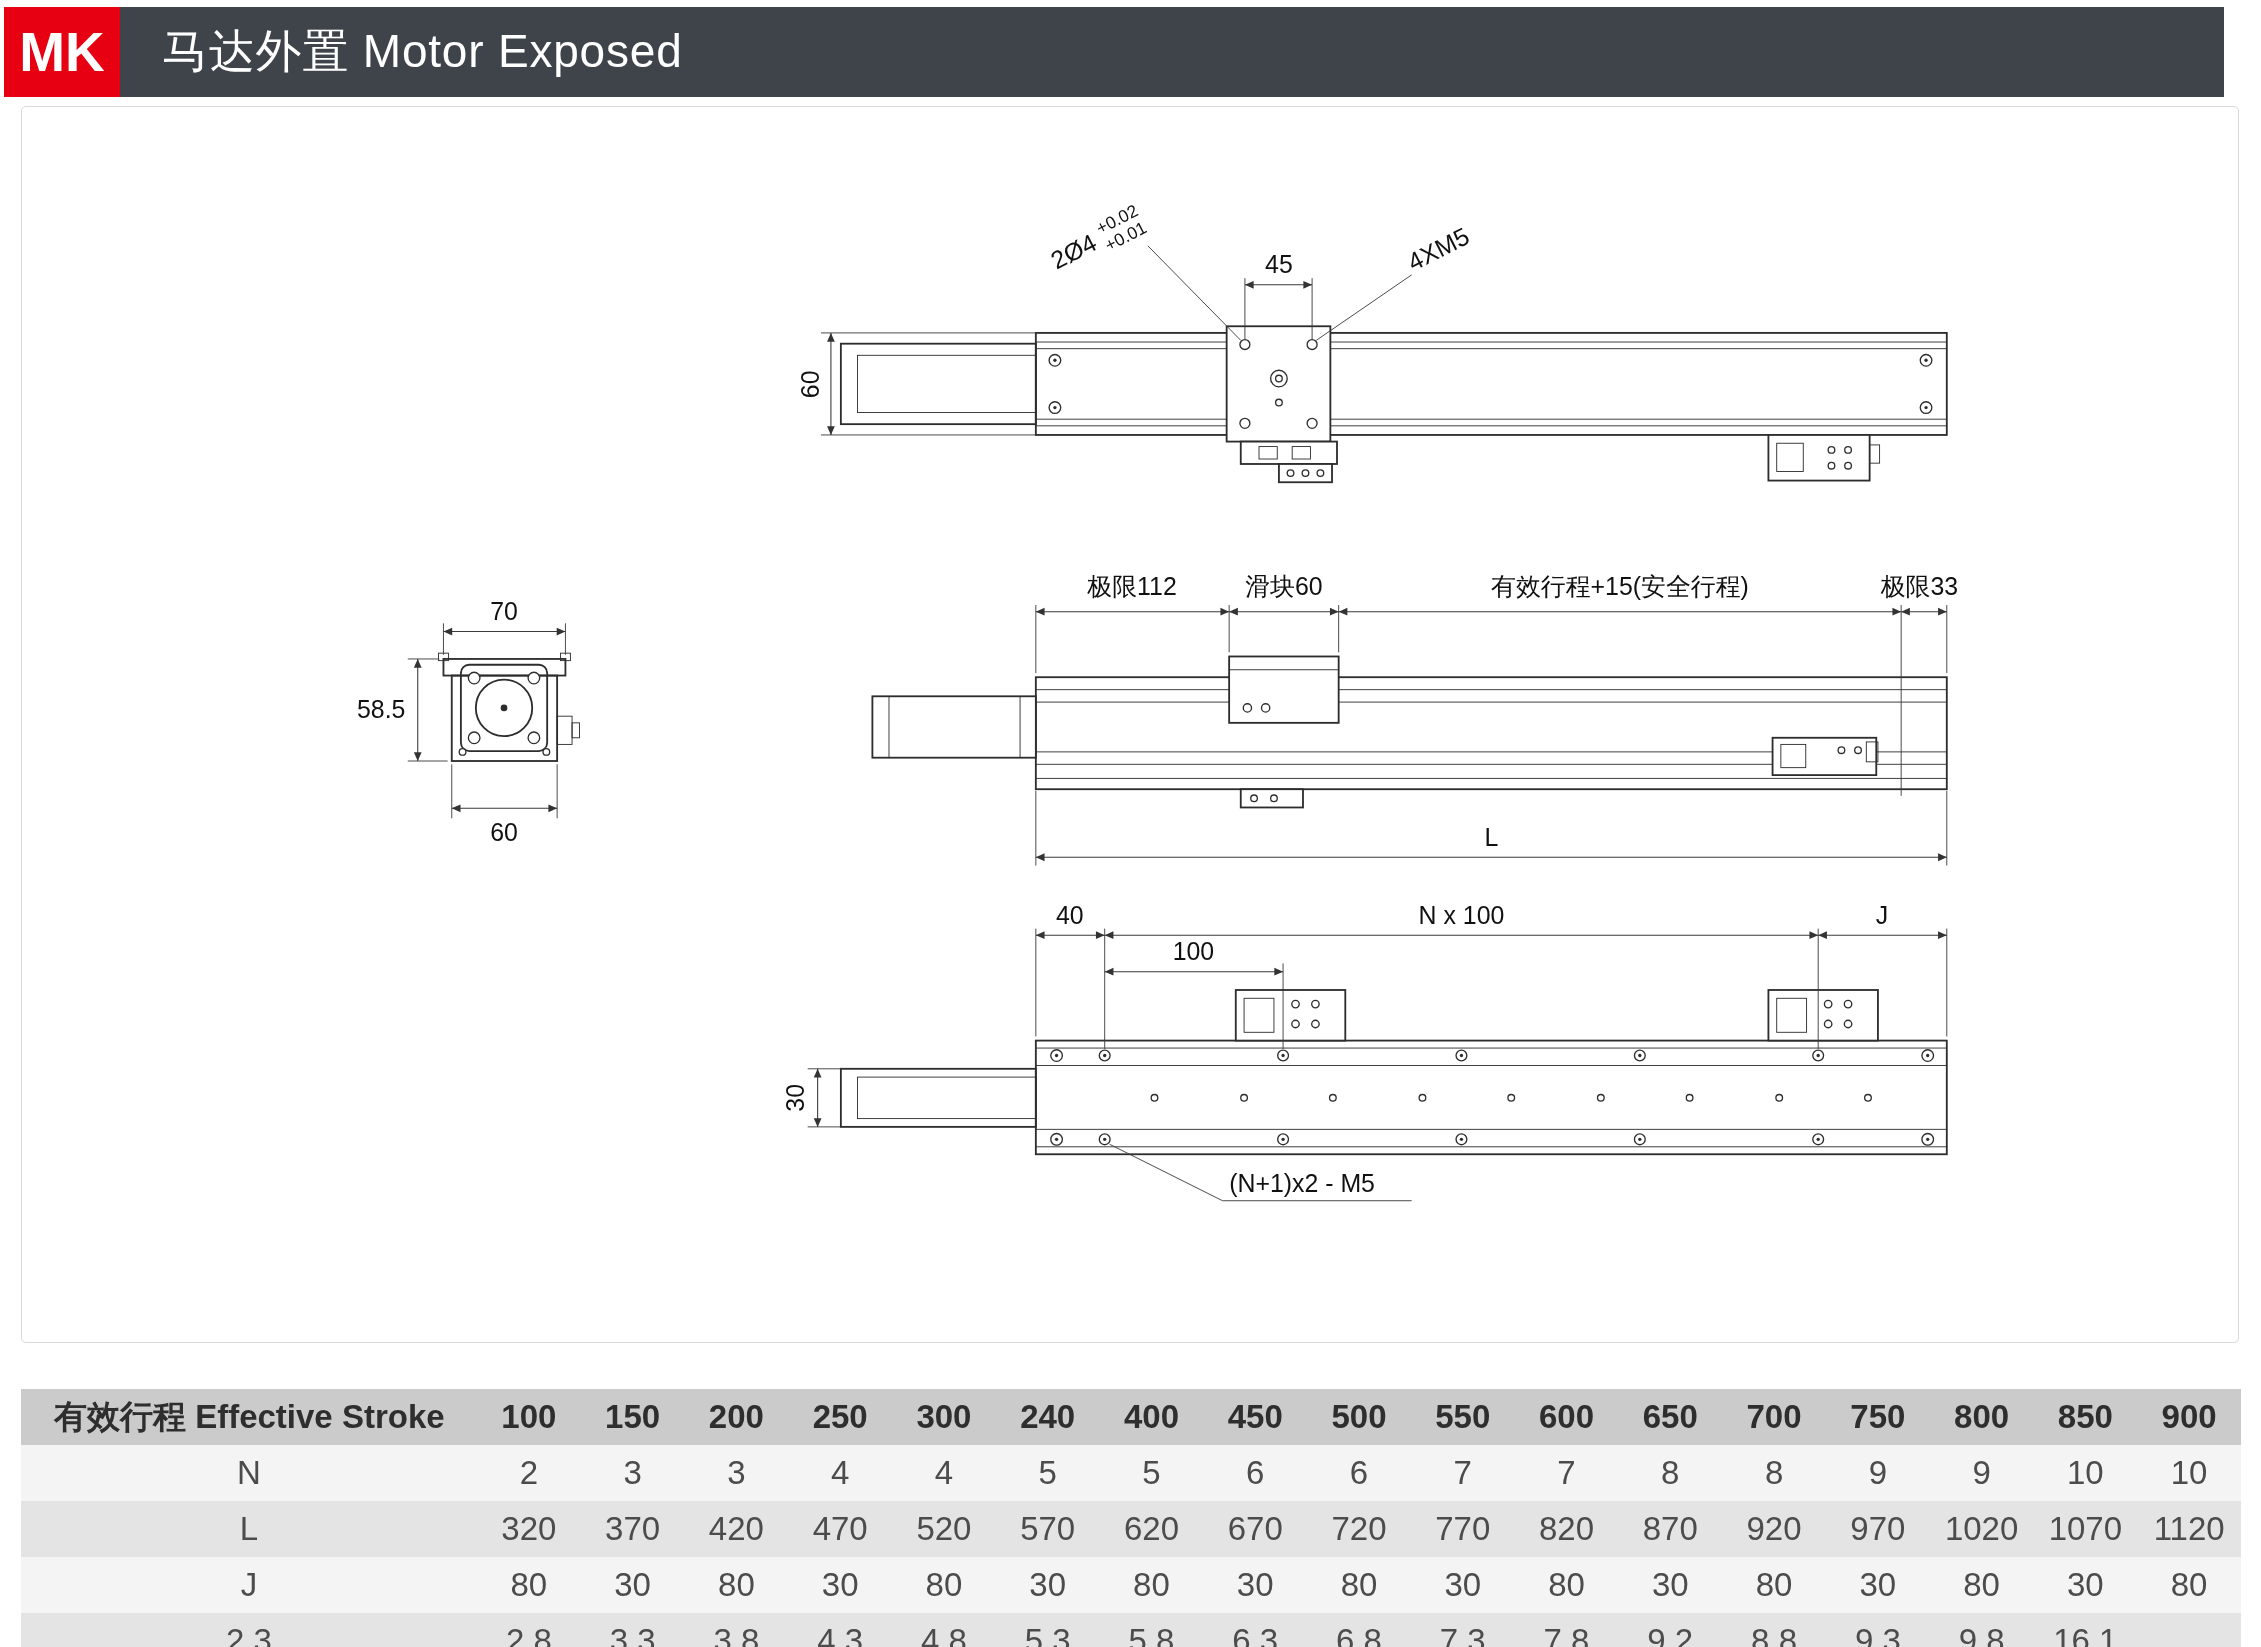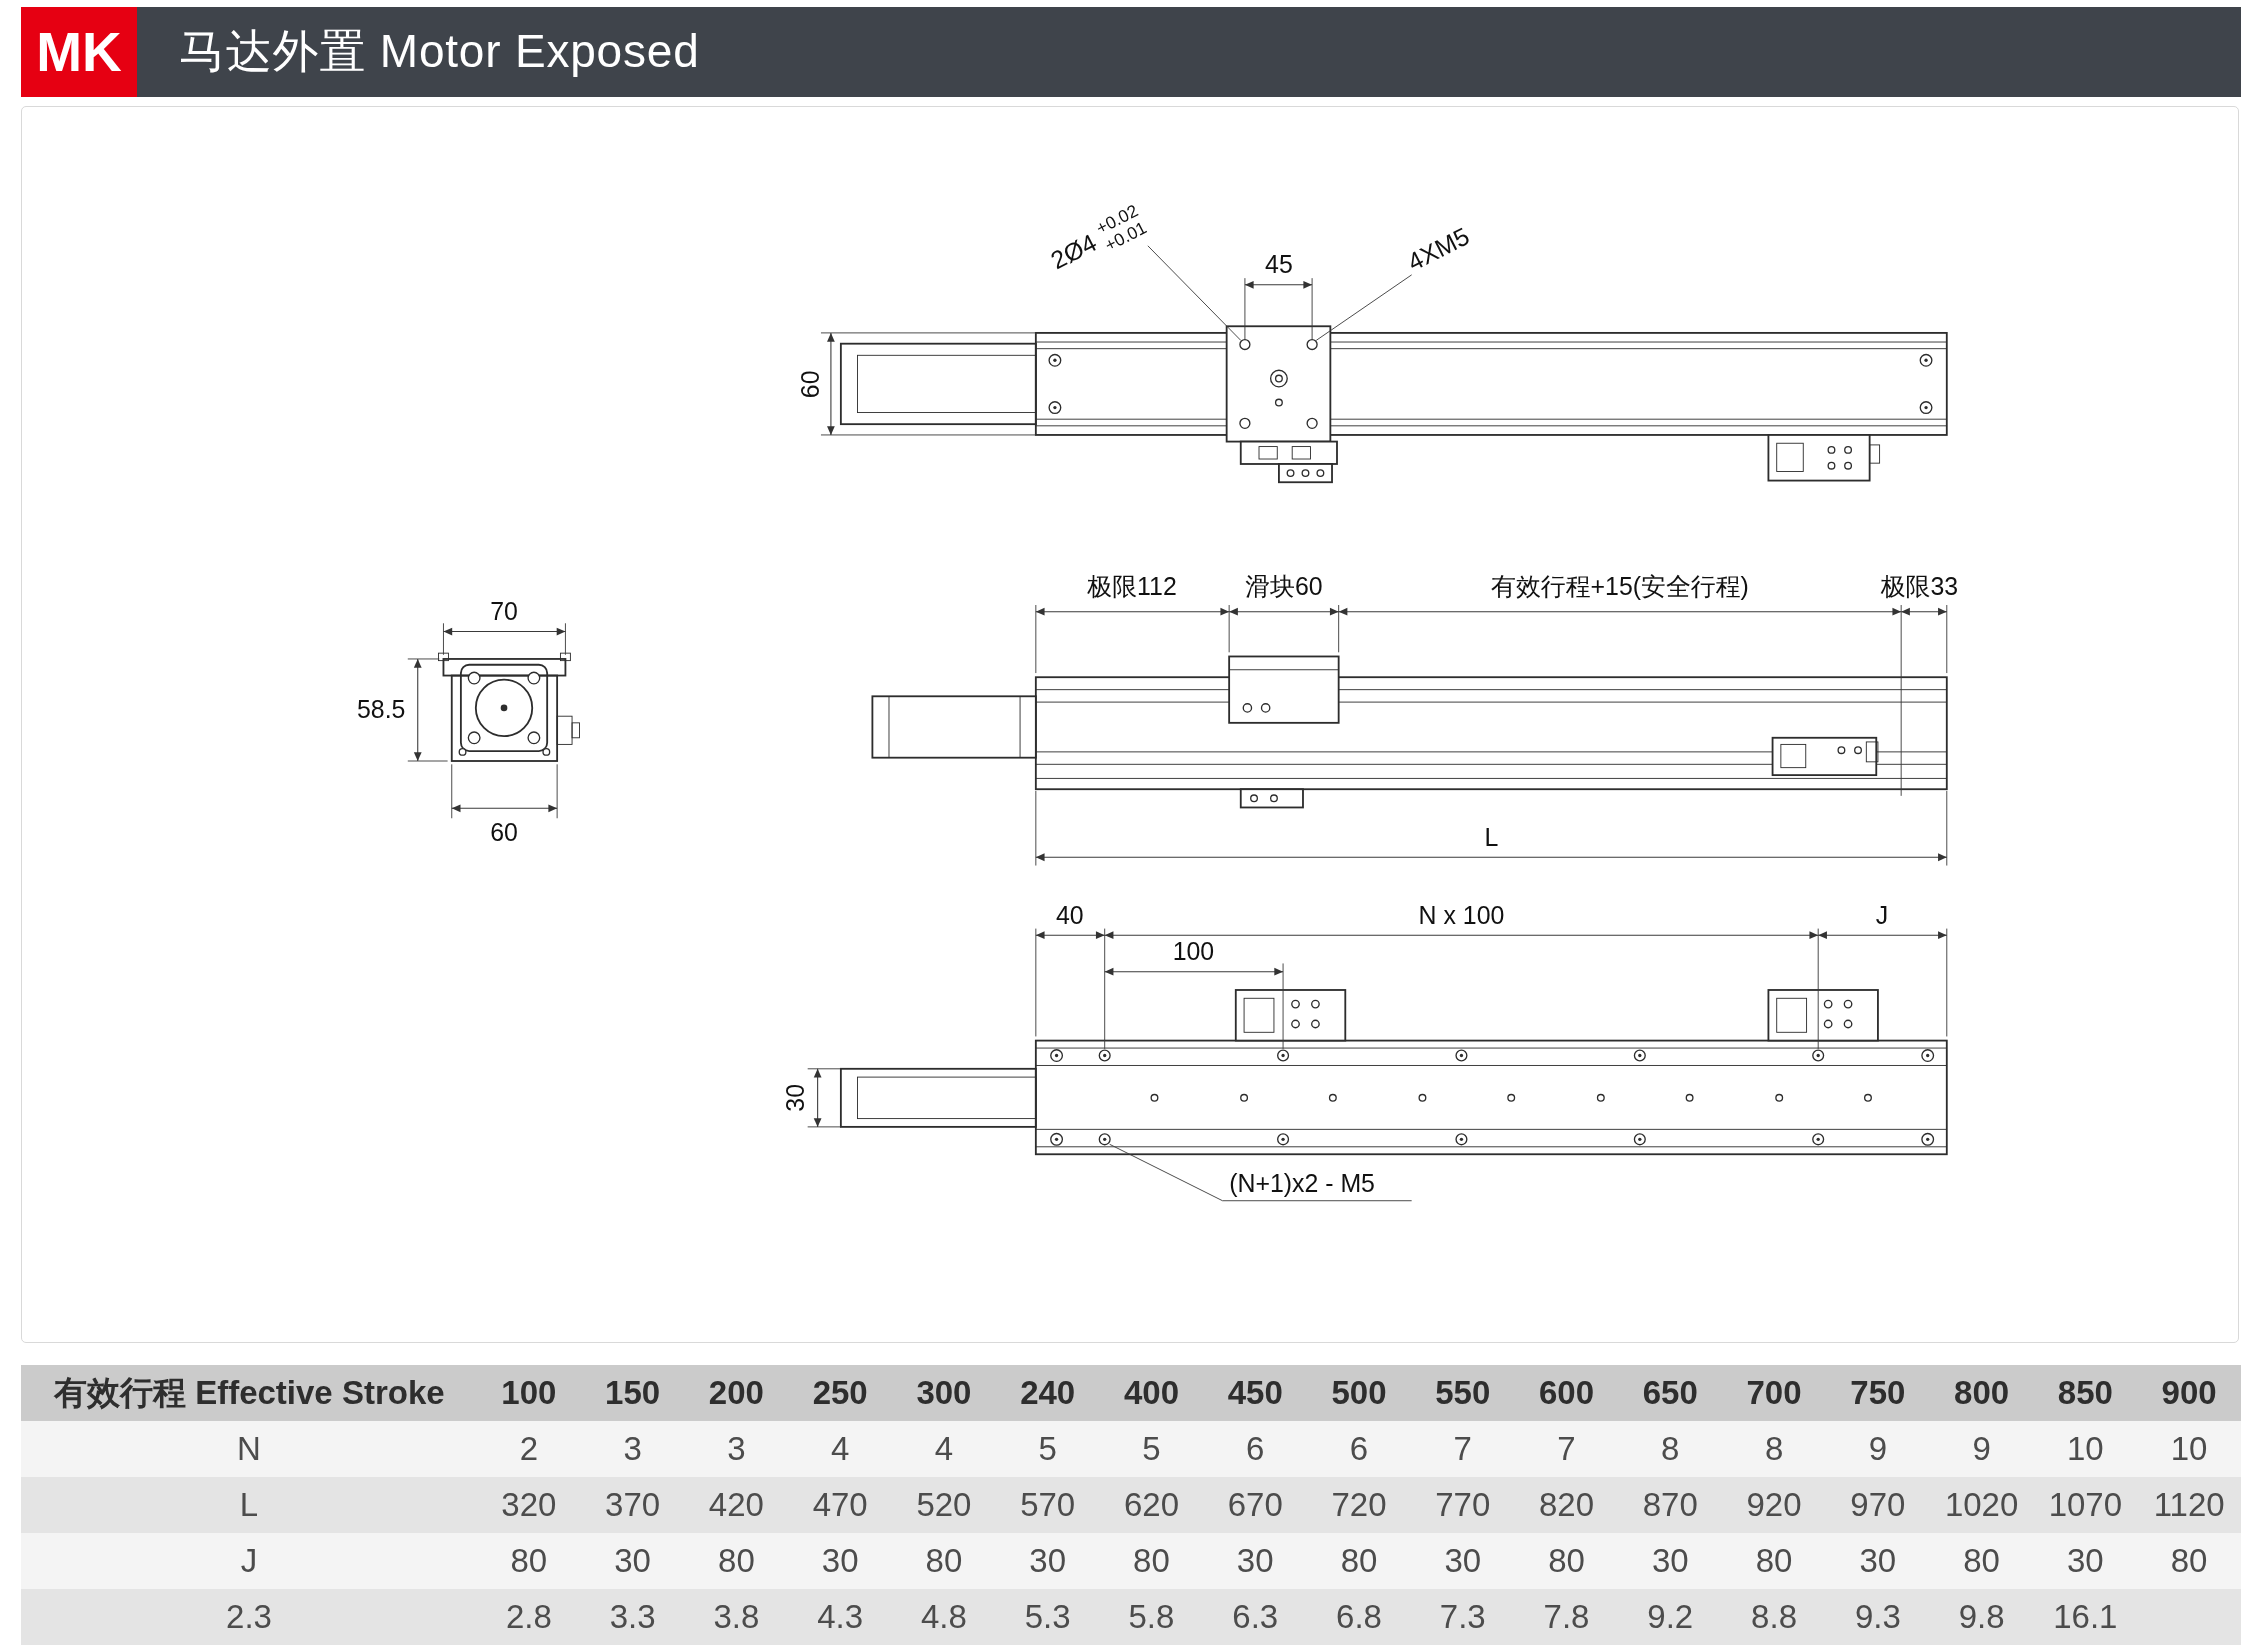--- a/index.html
+++ b/index.html
@@ -2,21 +2,21 @@
 <html style="font-size:13.3px"><head>
 <meta charset="utf-8">
 <style>
   html,body{margin:0;padding:0;}
   body{
     width:2261px;height:1647px;position:relative;background:#ffffff;
     font-family:"Liberation Sans",sans-serif;overflow:hidden;
   }
   
   .page-header{
-    position:absolute;left:21px;top:6.6px;width:2220px;height:90px;
+    position:absolute;left:4px;top:6.6px;width:2220px;height:90px;
     background:#3f444b;display:flex;align-items:stretch;
   }
   .series-badge{
     width:116px;background:#e60012;color:#fff;font-weight:bold;font-size:55px;
     display:flex;align-items:center;justify-content:center;flex:0 0 auto;
   }
   .page-title{
     margin:12px;color:#ffffff;font-size:46px;font-weight:normal;
     display:flex;align-items:center;padding-left:30px;letter-spacing:0.8px;
   }
@@ -31,21 +31,21 @@
   .thin{fill:none;stroke:#2d2d2d;stroke-width:1.1;}
   .hole{fill:#ffffff;stroke:#2d2d2d;stroke-width:1.6;}
   .dot {fill:#2d2d2d;stroke:none;}
   .ext {stroke:#3a3a3a;stroke-width:1.1;fill:none;}
   .dim {stroke:#3a3a3a;stroke-width:1.3;fill:none;}
   .dtext  {font-family:"Liberation Sans",sans-serif;font-size:30px;fill:#111;}
   .dtext-s{font-family:"Liberation Sans",sans-serif;font-size:21px;fill:#111;}
   
   .spec-table{position:absolute;left:21px;top:1365px;width:2220px;}
   .t-row{display:grid;grid-template-columns:456px repeat(17,1fr);height:56px;align-items:center;}
-  .t-head{background:#cbcbcb;}
+  .t-head{background:#cbcbcb;margin-top:24px;}
   .t-head .t-cell{font-weight:bold;color:#2e2e2e;}
   .row-light{background:#f4f4f4;}
   .row-dark {background:#e4e4e4;}
   .t-cell{text-align:center;font-size:33px;color:#4c4c4c;white-space:nowrap;overflow:hidden;}
   .head-label{text-align:left;padding-left:33px;}
 </style>
 </head>
 <body>
 
 <header class="page-header">

